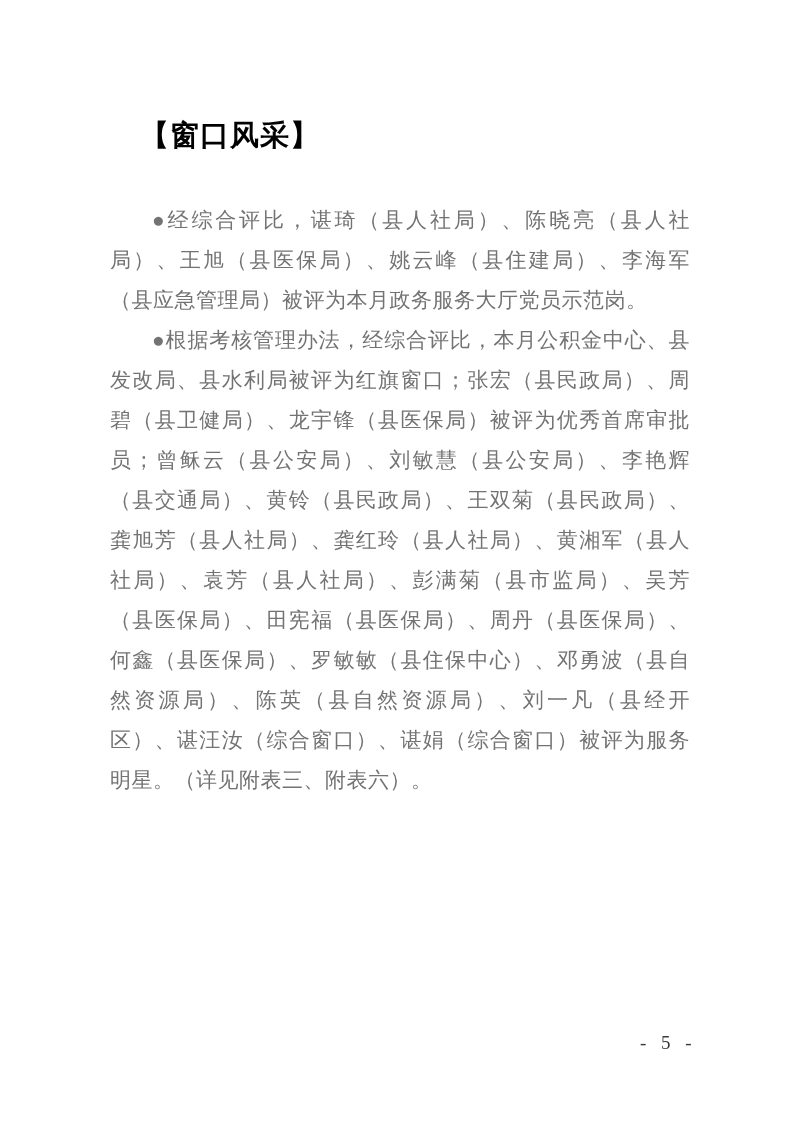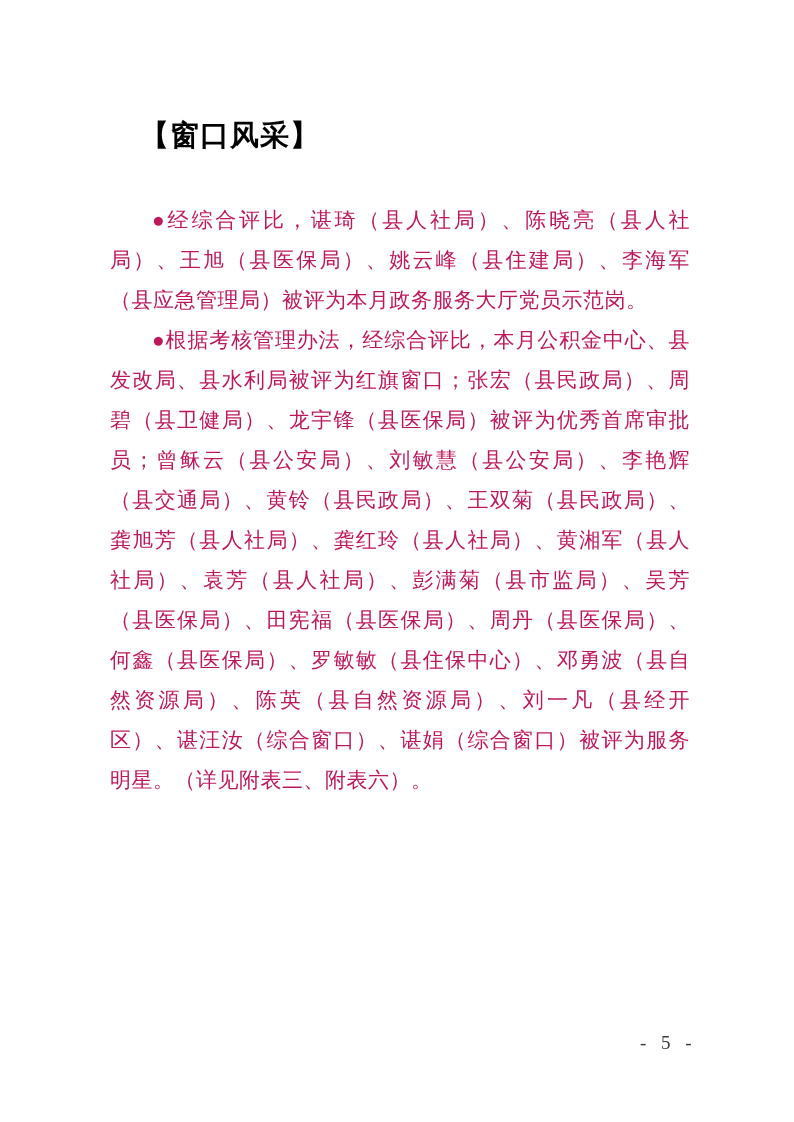--- a/index.html
+++ b/index.html
@@ -25,21 +25,21 @@
     letter-spacing: 1px;
     color: #000000;
     white-space: nowrap;
     margin-left: 32px;
   }
   .content {
     position: absolute;
     left: 110px;
     top: 200px;
     width: 580px;
-    color: #be185d;
+    color: #737373;
   }
   .content p {
     margin: 0;
     font-size: 21px;
     line-height: 40px;
     text-align: justify;
     text-justify: inter-ideograph;
     text-indent: 2em;
     letter-spacing: 0.5px;
   }

